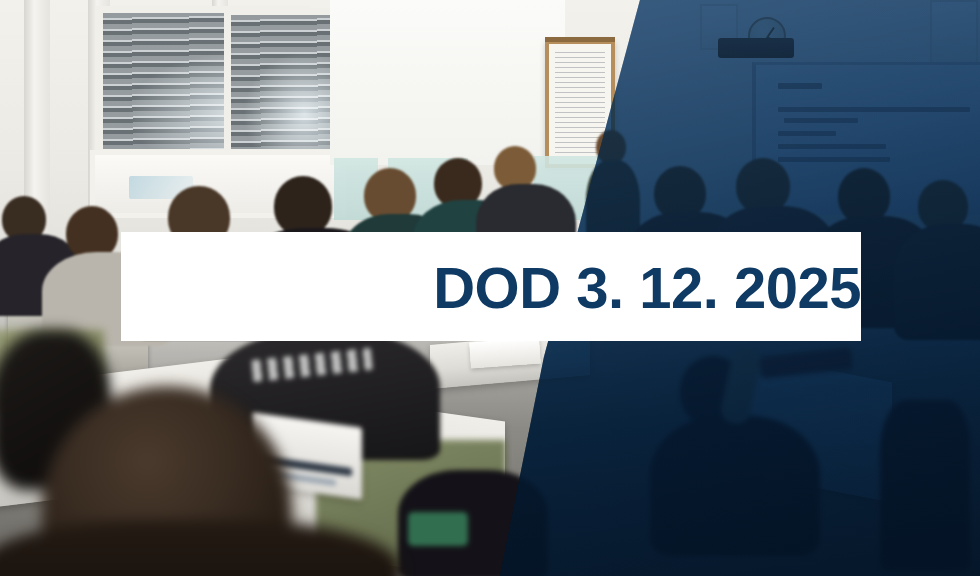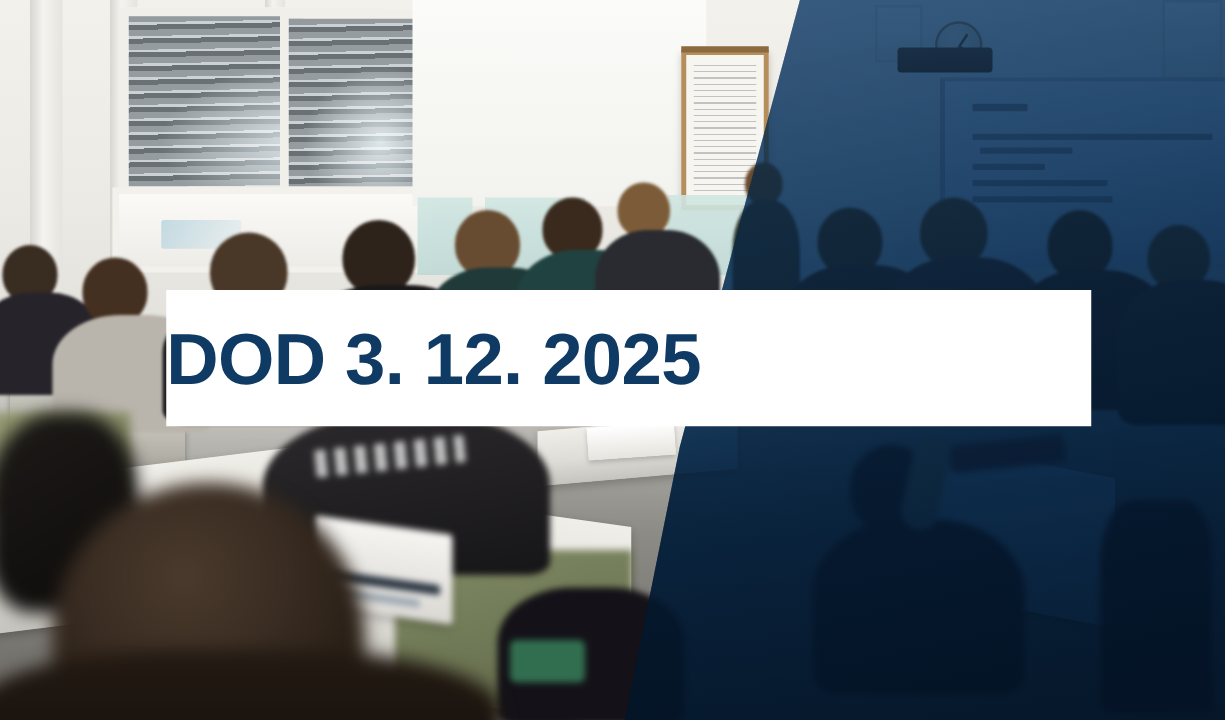--- a/index.html
+++ b/index.html
@@ -368,22 +368,21 @@
   
   .banner {
     position: absolute;
     left: 121px;
     top: 232px;
     width: 740px;
     height: 109px;
     background: #ffffff;
     display: flex;
     align-items: center;
-    justify-content: flex-start;
-    margin-left: 12px;
+    justify-content: flex-end;
   }
   .banner-title {
     font-family: "Liberation Sans", sans-serif;
     font-weight: 700;
     font-size: 58px;
     letter-spacing: -0.5px;
     color: #0e3a63;
     line-height: 1;
     white-space: nowrap;
     transform: translateY(1px);

